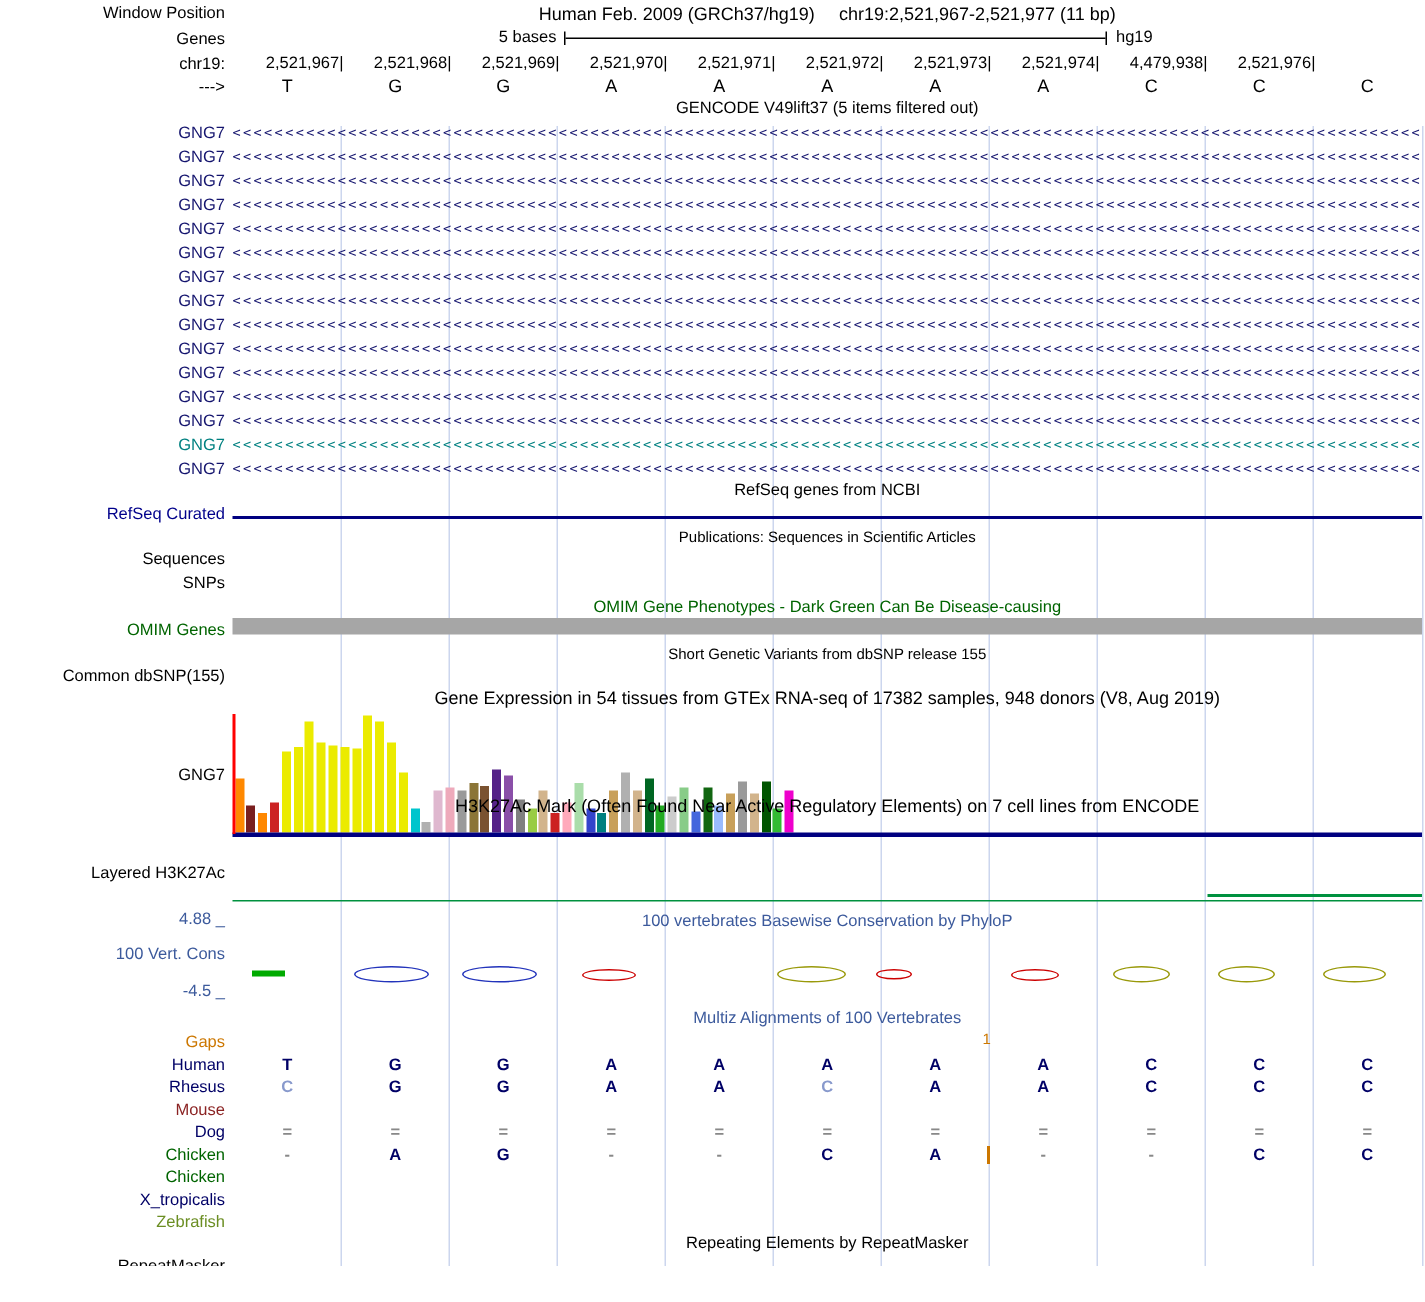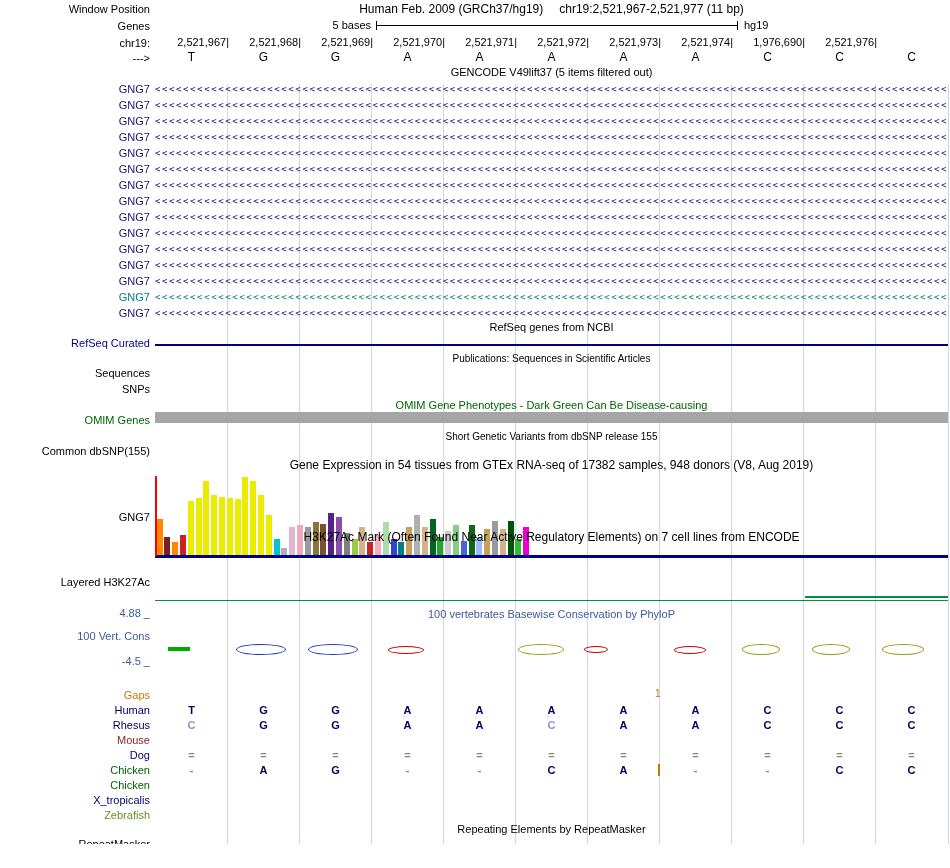--- a/index.html
+++ b/index.html
@@ -172,20 +172,21 @@
       <div style="position: absolute; left: 308px; width: 48px; height: 9px; top: 644px; border: 1px solid rgb(34, 51, 187); border-radius: 50%;"></div>
       <div style="position: absolute; left: 388px; width: 34px; height: 6px; top: 646px; border: 1px solid rgb(204, 0, 0); border-radius: 50%;"></div>
       <div style="position: absolute; left: 518px; width: 44px; height: 9px; top: 644px; border: 1px solid rgb(153, 153, 10); border-radius: 50%;"></div>
       <div style="position: absolute; left: 584px; width: 22px; height: 5px; top: 646px; border: 1px solid rgb(204, 0, 0); border-radius: 50%;"></div>
       <div style="position: absolute; left: 674px; width: 30px; height: 6px; top: 646px; border: 1px solid rgb(204, 0, 0); border-radius: 50%;"></div>
       <div style="position: absolute; left: 742px; width: 36px; height: 9px; top: 644px; border: 1px solid rgb(153, 153, 10); border-radius: 50%;"></div>
       <div style="position: absolute; left: 812px; width: 36px; height: 9px; top: 644px; border: 1px solid rgb(153, 153, 10); border-radius: 50%;"></div>
       <div style="position: absolute; left: 882px; width: 40px; height: 9px; top: 644px; border: 1px solid rgb(153, 153, 10); border-radius: 50%;"></div>
     </div>
 
+  <div class="title" style="top: 673px; color: rgb(60, 90, 156);">Multiz Alignments of 100 Vertebrates</div>
   <div id="multiz-rows">
       <div class="label" style="top: 688px; color: rgb(204, 119, 0);">Gaps</div>
       <div style="position: absolute; left: 655px; top: 688px; font-size: 10px; color: rgb(204, 119, 0);">1</div>
       <div class="label" style="top: 703px; color: rgb(0, 0, 102);">Human</div>
       <div class="mcell" style="left: 155px; top: 703px; color: rgb(0, 0, 102);">T</div>
       <div class="mcell" style="left: 227px; top: 703px; color: rgb(0, 0, 102);">G</div>
       <div class="mcell" style="left: 299px; top: 703px; color: rgb(0, 0, 102);">G</div>
       <div class="mcell" style="left: 371px; top: 703px; color: rgb(0, 0, 102);">A</div>
       <div class="mcell" style="left: 443px; top: 703px; color: rgb(0, 0, 102);">A</div>
       <div class="mcell" style="left: 515px; top: 703px; color: rgb(0, 0, 102);">A</div>
@@ -289,21 +290,21 @@
 
   <div id="ruler">
       <div class="rnum" style="left: 151px;">2,521,967|</div>
       <div class="rnum" style="left: 223px;">2,521,968|</div>
       <div class="rnum" style="left: 295px;">2,521,969|</div>
       <div class="rnum" style="left: 367px;">2,521,970|</div>
       <div class="rnum" style="left: 439px;">2,521,971|</div>
       <div class="rnum" style="left: 511px;">2,521,972|</div>
       <div class="rnum" style="left: 583px;">2,521,973|</div>
       <div class="rnum" style="left: 655px;">2,521,974|</div>
-      <div class="rnum" style="left: 727px;">1,976,690|</div>
+      <div class="rnum" style="left: 727px;">4,479,938|</div>
       <div class="rnum" style="left: 799px;">2,521,976|</div>
     </div>
   <div id="bases">
       <div class="base" style="left: 155px;">T</div>
       <div class="base" style="left: 227px;">G</div>
       <div class="base" style="left: 299px;">G</div>
       <div class="base" style="left: 371px;">A</div>
       <div class="base" style="left: 443px;">A</div>
       <div class="base" style="left: 515px;">A</div>
       <div class="base" style="left: 587px;">A</div>

